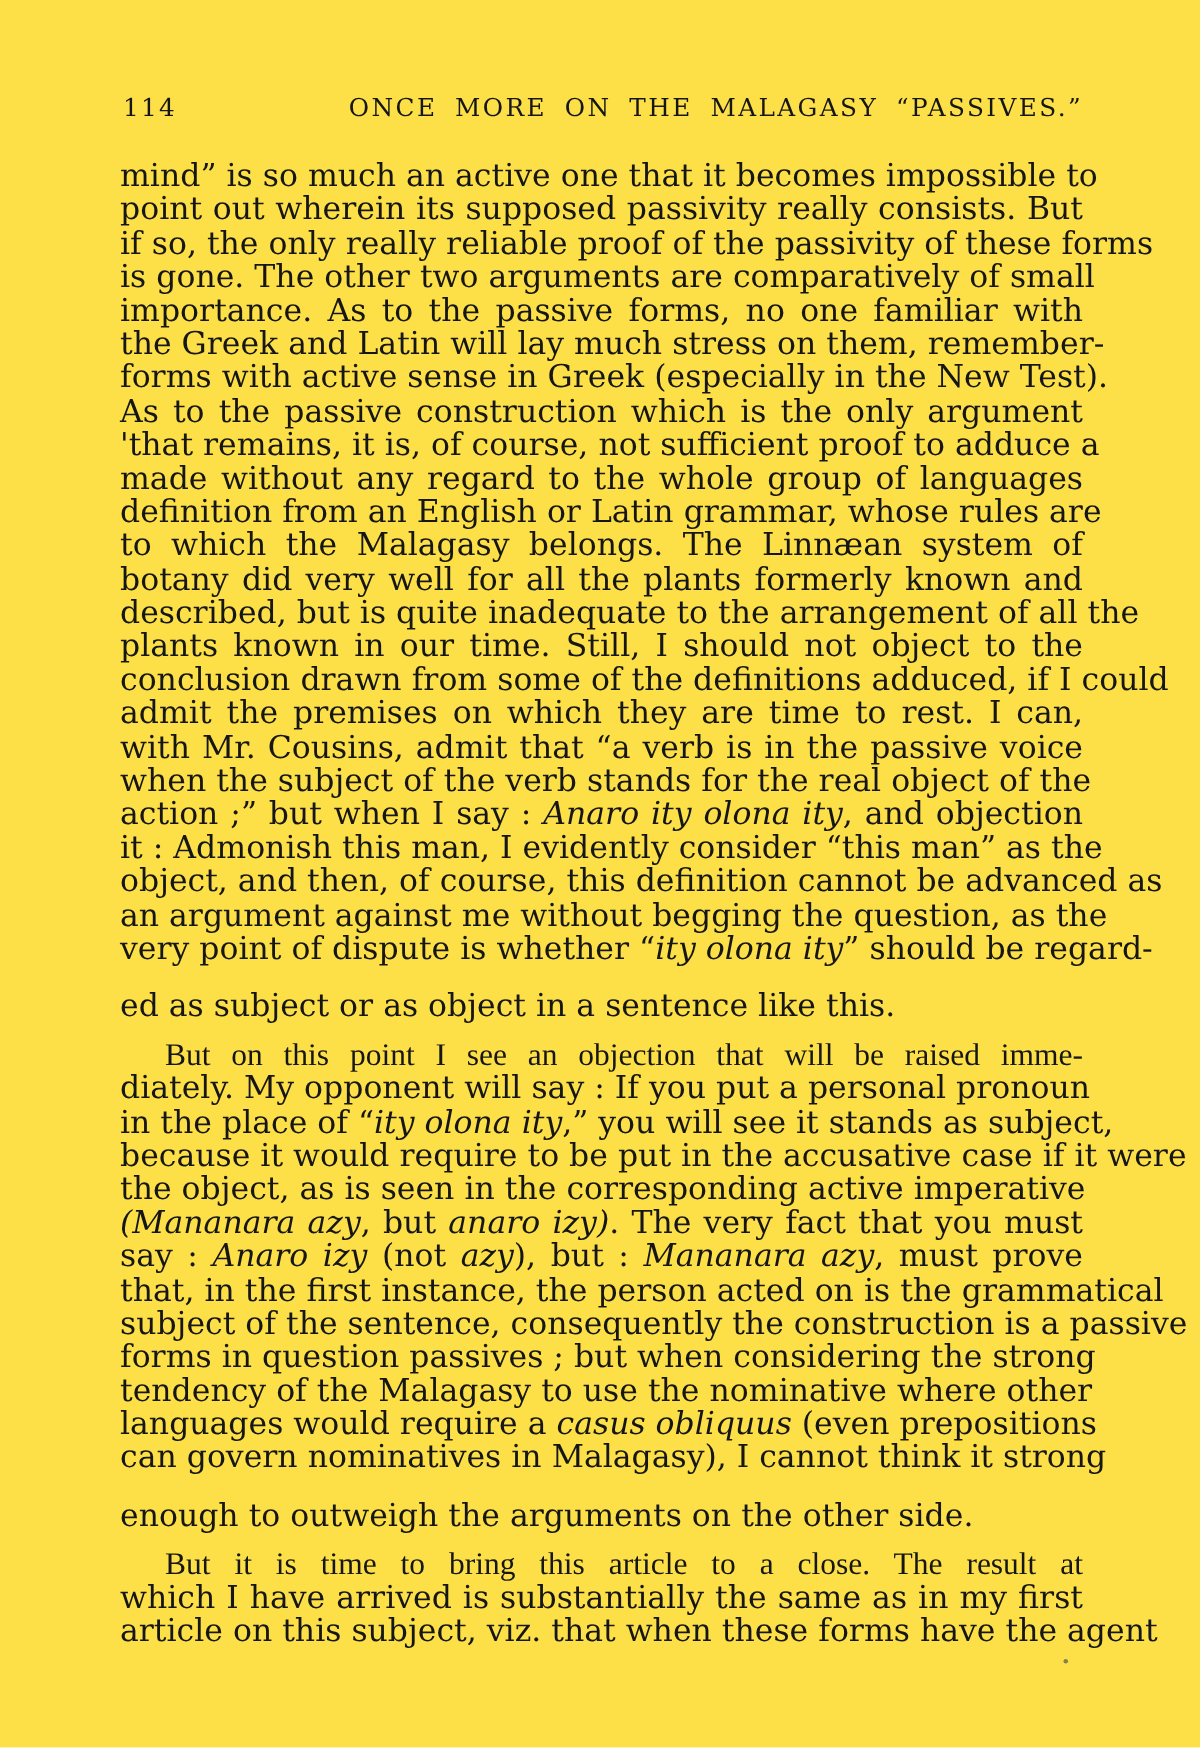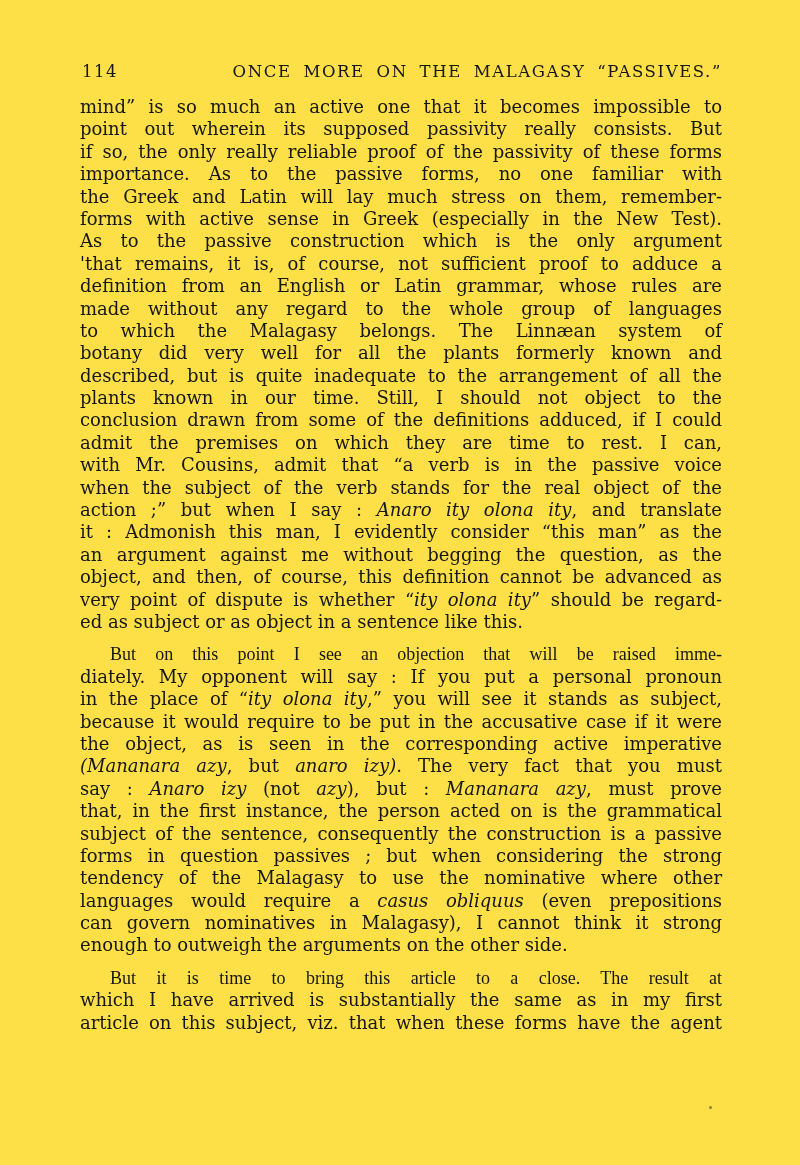--- a/index.html
+++ b/index.html
@@ -34,35 +34,36 @@
   .running-title {
     display: block;
     text-align: right;
     letter-spacing: 1.6px;
     word-spacing: 5px;
     white-space: nowrap;
   }
   .text-block {
     position: absolute;
     left: 80px;
-    top: 96px;
+    top: 106px;
     width: 642px;
-    font-size: 18px;
+    font-size: 21px;
   }
   .para { margin: 0; }
   .para + .para { margin-top: 10px; }
   .line {
     height: 22.4px;
     line-height: 22.4px;
     text-align: justify;
     text-align-last: justify;
     white-space: nowrap;
   }
   .line.short {
     text-align-last: left;
+    margin-top: 16px;
   }
   .para.indent .line:first-child {
     text-indent: 30px;
     font-family: Liberation Serif, serif;
   }
   .line i { font-style: italic; margin-top: 42px; }
   .ink-speck {
     position: absolute;
     left: 709px;
     top: 1106px;
@@ -79,39 +80,40 @@
 <div class="page">
   <div class="header-row">
     <span class="pagenum">114</span>
     <span class="running-title">ONCE MORE ON THE MALAGASY “PASSIVES.”</span>
   </div>
   <div class="text-block">
       <div class="para">
         <div class="line"><span>mind” is so much an active one that it becomes impossible to</span></div>
         <div class="line"><span>point out wherein its supposed passivity really consists.  But</span></div>
         <div class="line"><span>if so, the only really reliable proof of the passivity of these forms</span></div>
+        <div class="line"><span>is gone.  The other two arguments are comparatively of small</span></div>
         <div class="line"><span>importance.  As to the passive forms, no one familiar with</span></div>
         <div class="line"><span>the Greek and Latin will lay much stress on them, remember-</span></div>
         <div class="line"><span>forms with active sense in Greek (especially in the New Test).</span></div>
         <div class="line"><span>As to the passive construction which is the only argument</span></div>
         <div class="line"><span>'that remains, it is, of course, not sufficient proof to adduce a</span></div>
+        <div class="line"><span>made without any regard to the whole group of languages</span></div>
         <div class="line"><span>definition from an English or Latin grammar, whose rules are</span></div>
-        <div class="line"><span>made without any regard to the whole group of languages</span></div>
         <div class="line"><span>to which the Malagasy belongs.  The Linnæan system of</span></div>
         <div class="line"><span>botany did very well for all the plants formerly known and</span></div>
         <div class="line"><span>described, but is quite inadequate to the arrangement of all the</span></div>
         <div class="line"><span>plants known in our time.  Still, I should not object to the</span></div>
         <div class="line"><span>conclusion drawn from some of the definitions adduced, if I could</span></div>
         <div class="line"><span>admit the premises on which they are time to rest.  I can,</span></div>
         <div class="line"><span>with Mr. Cousins, admit that “a verb is in the passive voice</span></div>
         <div class="line"><span>when the subject of the verb stands for the real object of the</span></div>
-        <div class="line"><span>action ;” but when I say : </span><i>Anaro ity olona ity</i><span>, and translate</span></div>
+        <div class="line"><span>action ;” but when I say : </span><i>Anaro ity olona ity</i><span>, and objection</span></div>
         <div class="line"><span>it :  Admonish this man, I evidently consider “this man” as the</span></div>
+        <div class="line"><span>object, and then, of course, this definition cannot be advanced as</span></div>
         <div class="line"><span>an argument against me without begging the question, as the</span></div>
-        <div class="line"><span>object, and then, of course, this definition cannot be advanced as</span></div>
         <div class="line"><span>very point of dispute is whether “</span><i>ity olona ity</i><span>” should be regard-</span></div>
         <div class="line short"><span>ed as subject or as object in a sentence like this.</span></div>
       </div>
       <div class="para indent">
         <div class="line"><span>But on this point I see an objection that will be raised imme-</span></div>
         <div class="line"><span>diately.  My opponent will say :  If you put a personal pronoun</span></div>
         <div class="line"><span>in the place of “</span><i>ity olona ity</i><span>,” you will see it stands as subject,</span></div>
         <div class="line"><span>because it would require to be put in the accusative case if it were</span></div>
         <div class="line"><span>the object, as is seen in the corresponding active imperative</span></div>
         <div class="line"><i>(Mananara azy</i><span>, but </span><i>anaro izy)</i><span>.  The very fact that you must</span></div>

